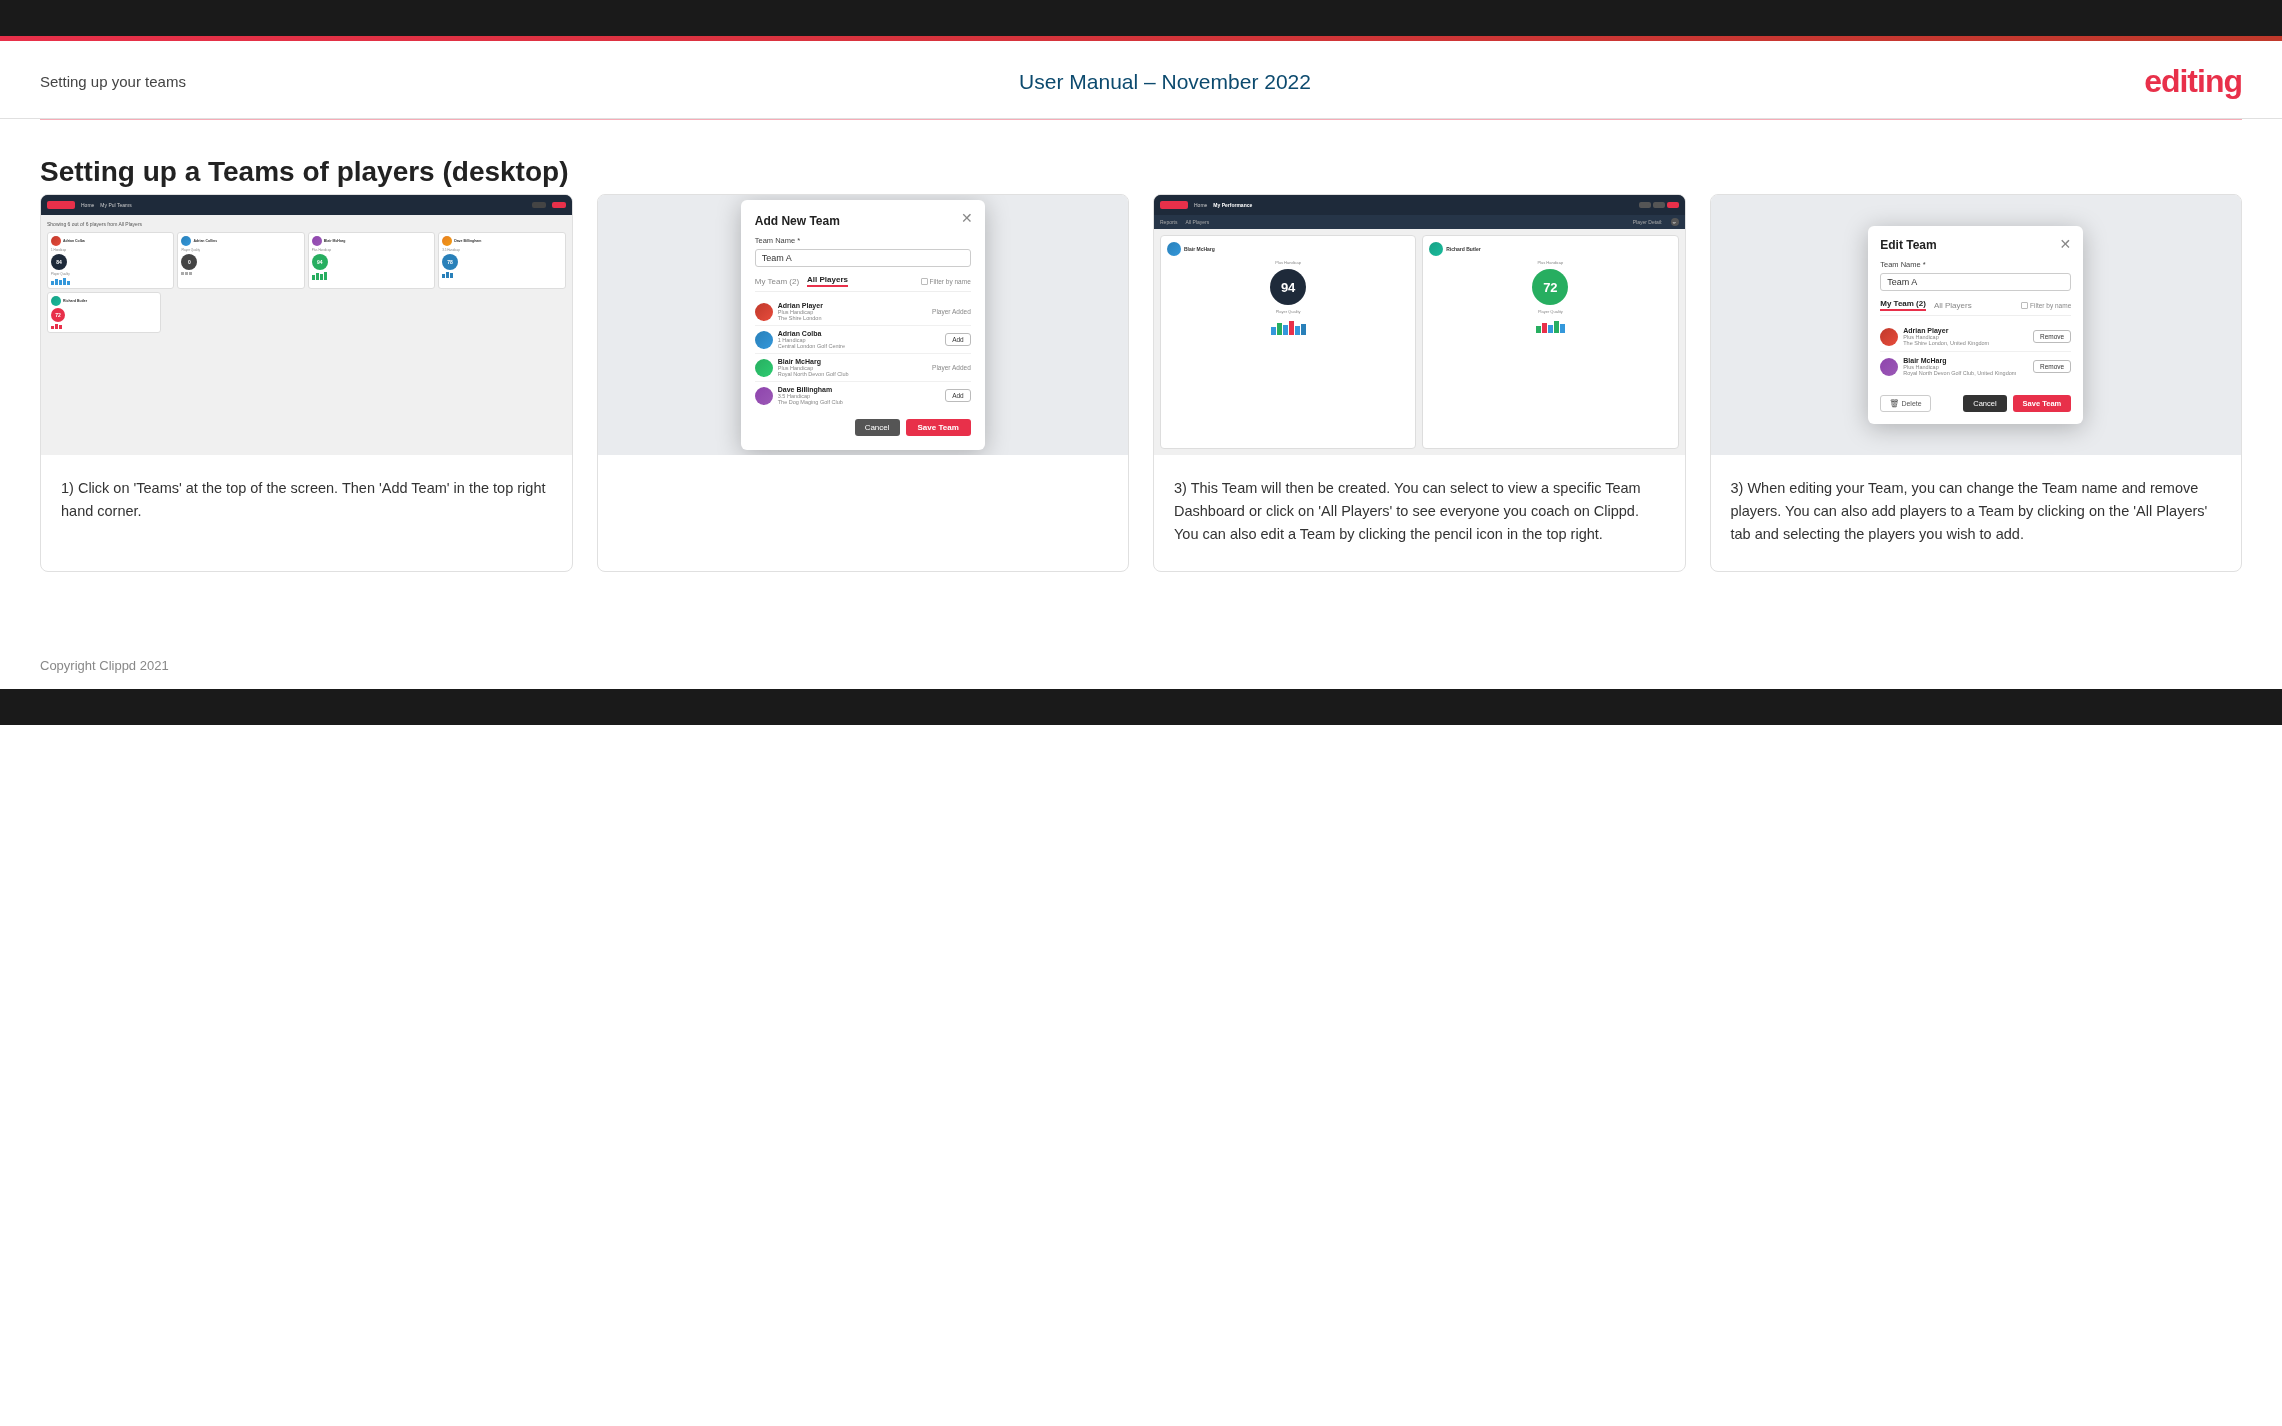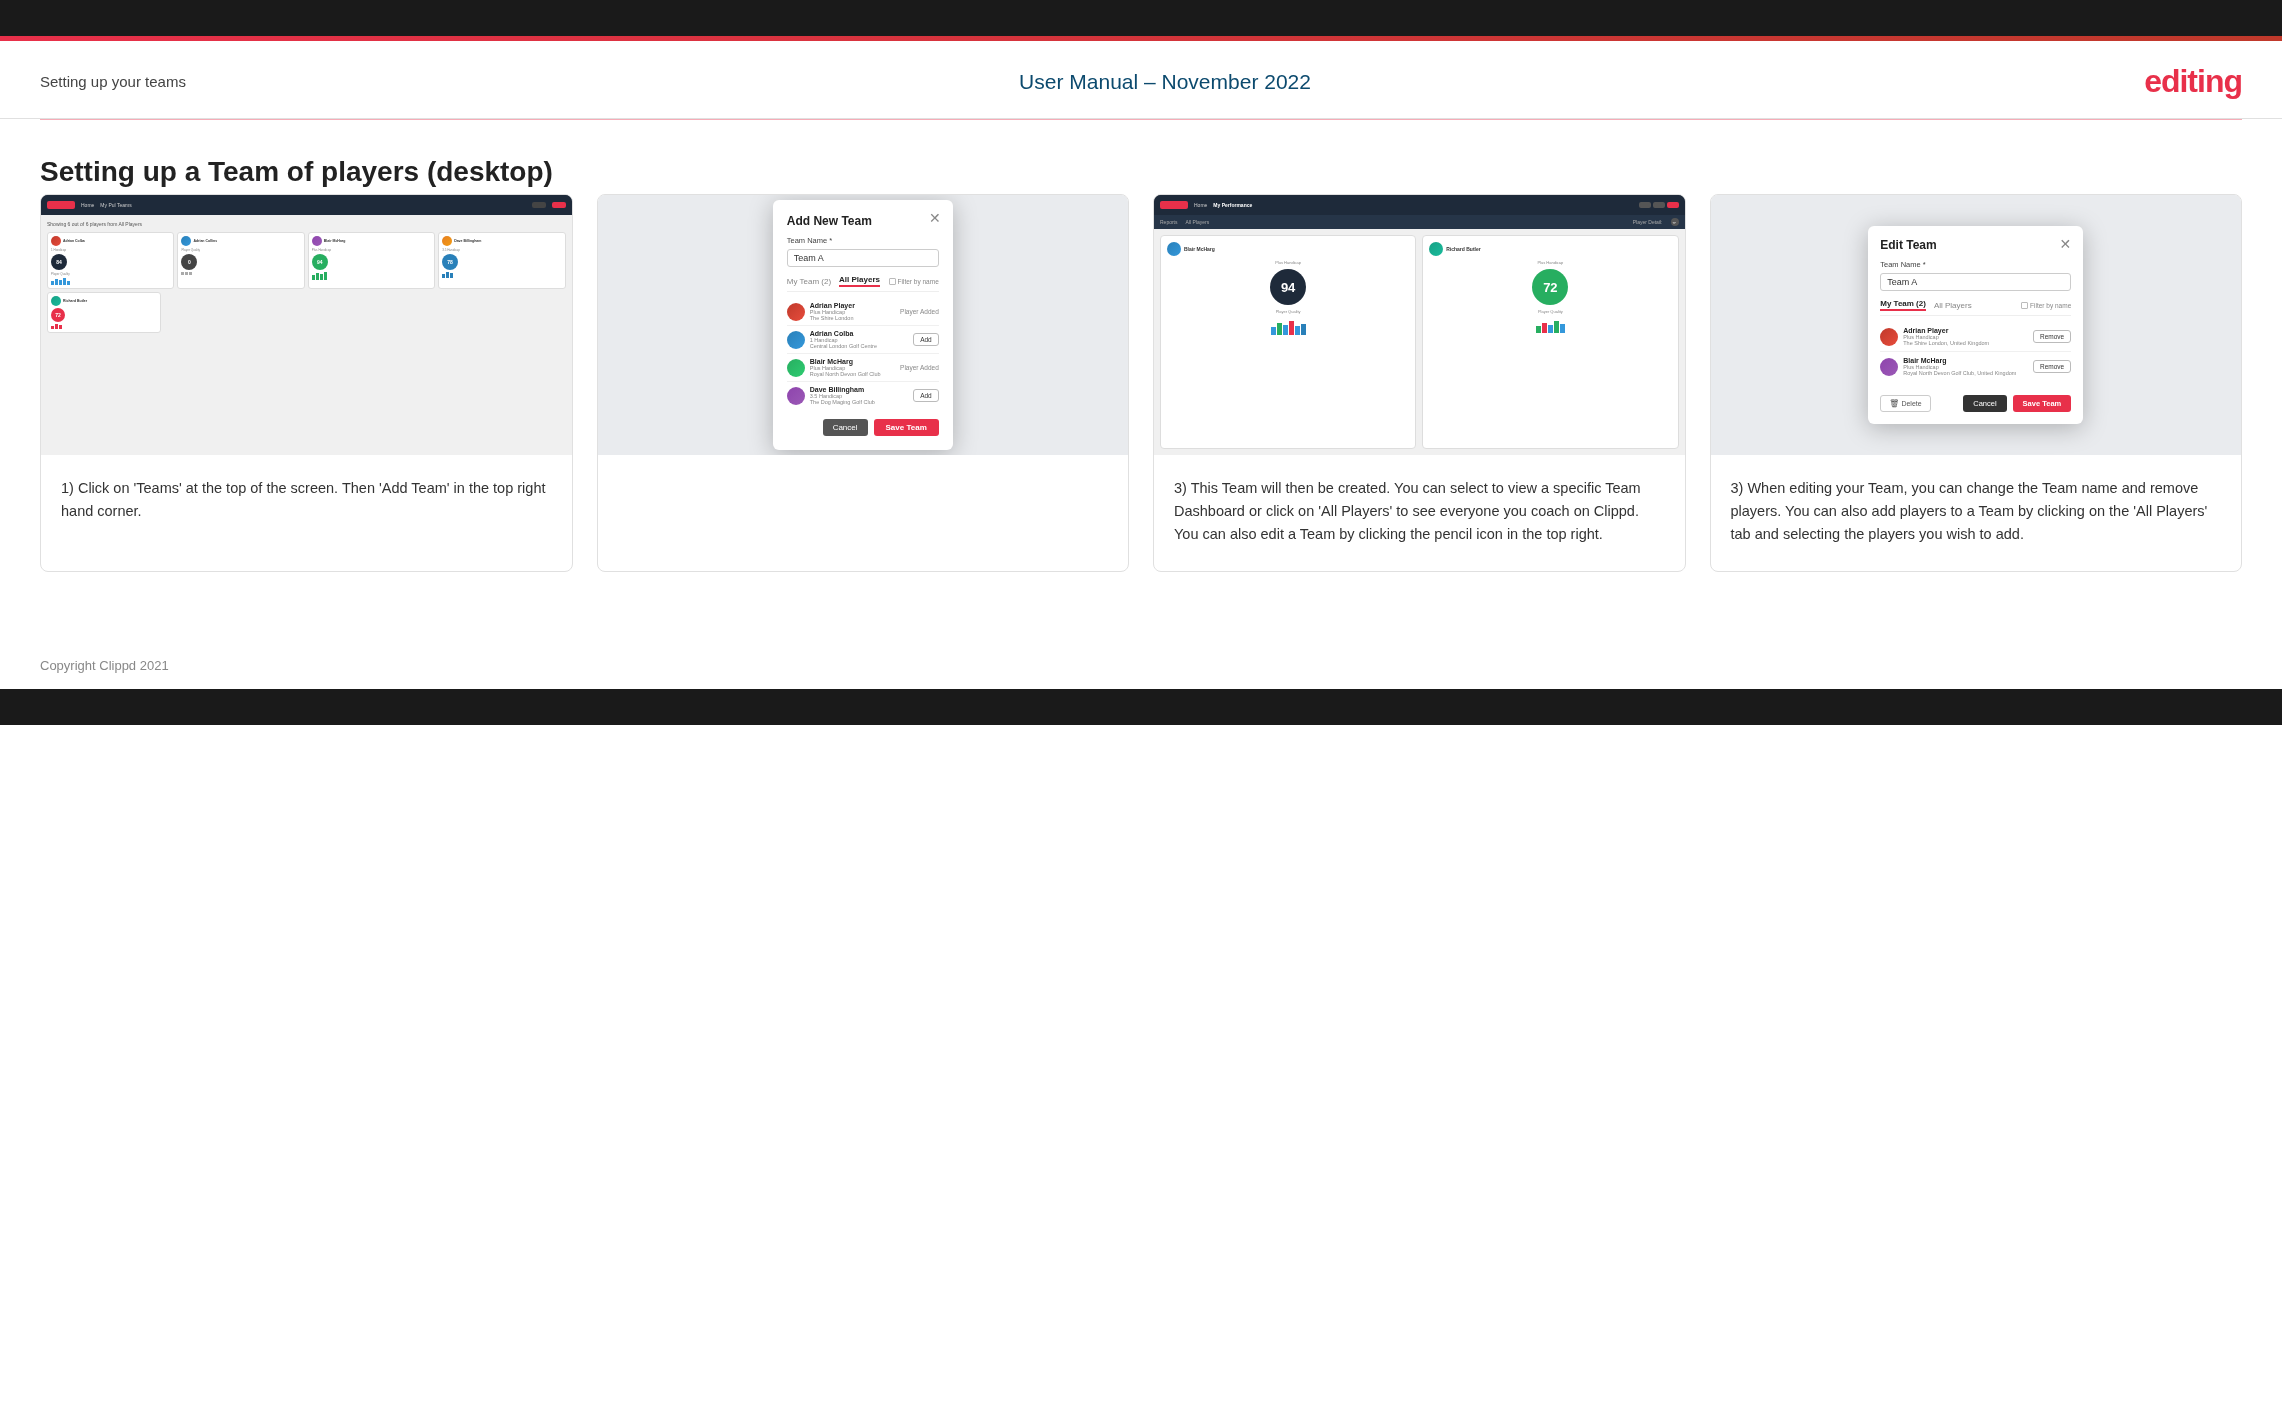--- a/index.html
+++ b/index.html
@@ -122,21 +122,21 @@
 <div class="accent-bar"></div>
 
 <div class="header">
   <span class="header-left">Setting up your teams</span>
   <span class="header-center">User Manual – November 2022</span>
   <span class="header-logo">editing</span>
 </div>
 <div class="header-divider"></div>
 
 <div class="main">
-  <div class="page-title">Setting up a Team of players (desktop)</div>
+  <div class="page-title">Setting up a Teams of players (desktop)</div>
 
   <div class="steps-grid">
 
     <div class="step-card">
       <div class="step-screenshot">
 
         <div style="width:100%;height:100%;background:#1e2a3a;display:flex;flex-direction:column;">
 
           <div style="background:#1e2a3a;height:20px;display:flex;align-items:center;padding:0 6px;gap:6px;">
             <div style="width:28px;height:8px;background:#e8304a;border-radius:2px;"></div>
@@ -231,21 +231,21 @@
         </div>
       </div>
       <div class="step-text">1) Click on 'Teams' at the top of the screen. Then 'Add Team' in the top right hand corner.</div>
     </div>
 
     <div class="step-card">
       <div class="step-screenshot">
 
         <div style="width:100%;height:100%;background:#e0e4ea;opacity:0.5;position:absolute;"></div>
 
-        <div style="background:#fff;border-radius:6px;width:180px;padding:14px;box-shadow:0 4px 24px rgba(0,0,0,0.25);position:relative;z-index:2;">
+        <div style="background:#fff;border-radius:6px;width:244px;padding:14px;box-shadow:0 4px 24px rgba(0,0,0,0.25);position:relative;z-index:2;">
           <div style="font-size:12px;font-weight:700;color:#222;margin-bottom:8px;">Add New Team</div>
           <div style="position:absolute;top:10px;right:12px;font-size:14px;color:#888;">✕</div>
 
           <div style="font-size:7.5px;color:#444;margin-bottom:2px;">Team Name *</div>
           <input type="text" style="border: 1px solid rgb(204, 204, 204); border-radius: 3px; width: 100%; padding: 3px 6px; font-size: 9px; color: rgb(51, 51, 51); margin-bottom: 8px;" value="Team A">
 
           
           <div style="display:flex;gap:8px;margin-bottom:6px;border-bottom:1px solid #eee;padding-bottom:4px;align-items:center;">
             <span style="font-size:8px;color:#888;">My Team (2)</span>
             <span style="font-size:8px;color:#222;font-weight:600;border-bottom:2px solid #e8304a;padding-bottom:1px;">All Players</span>

